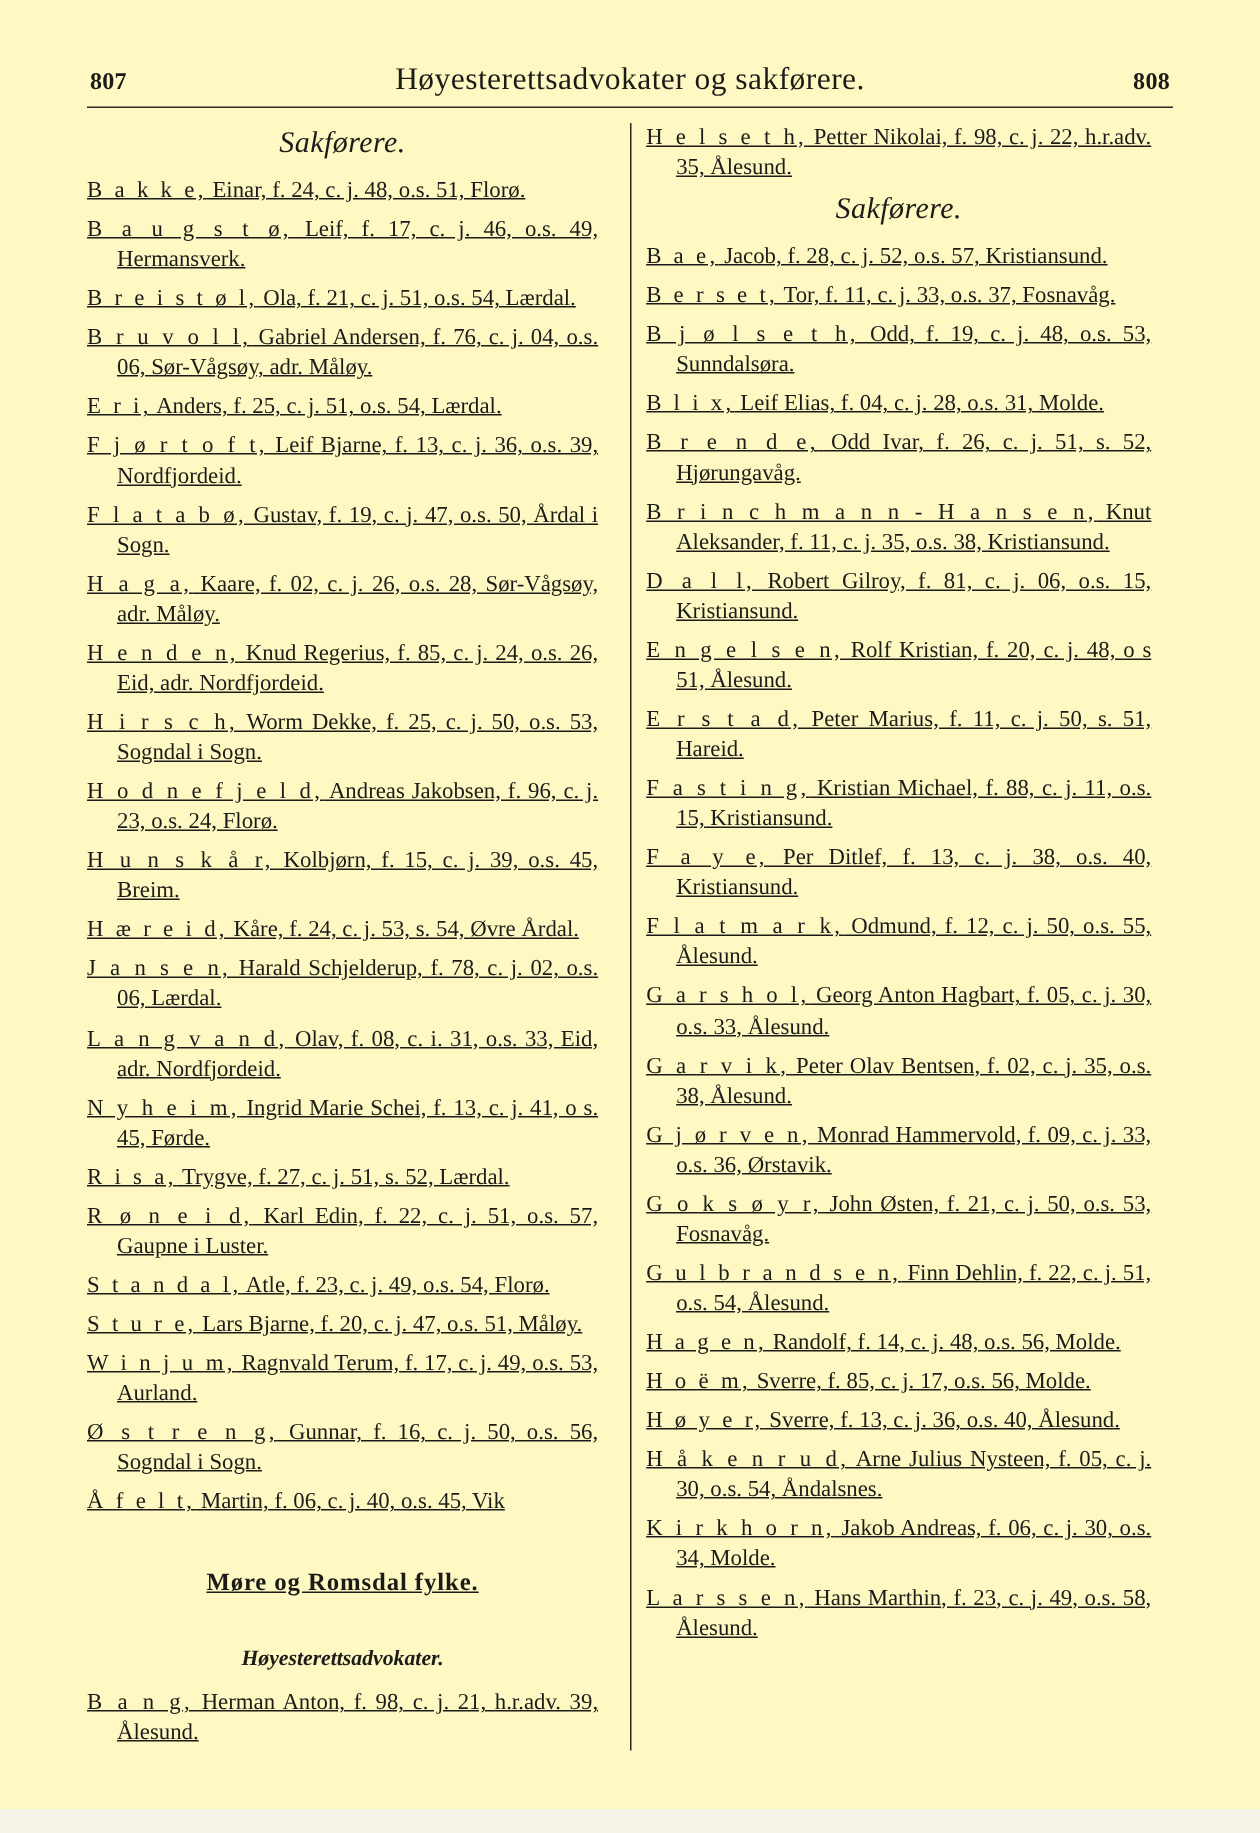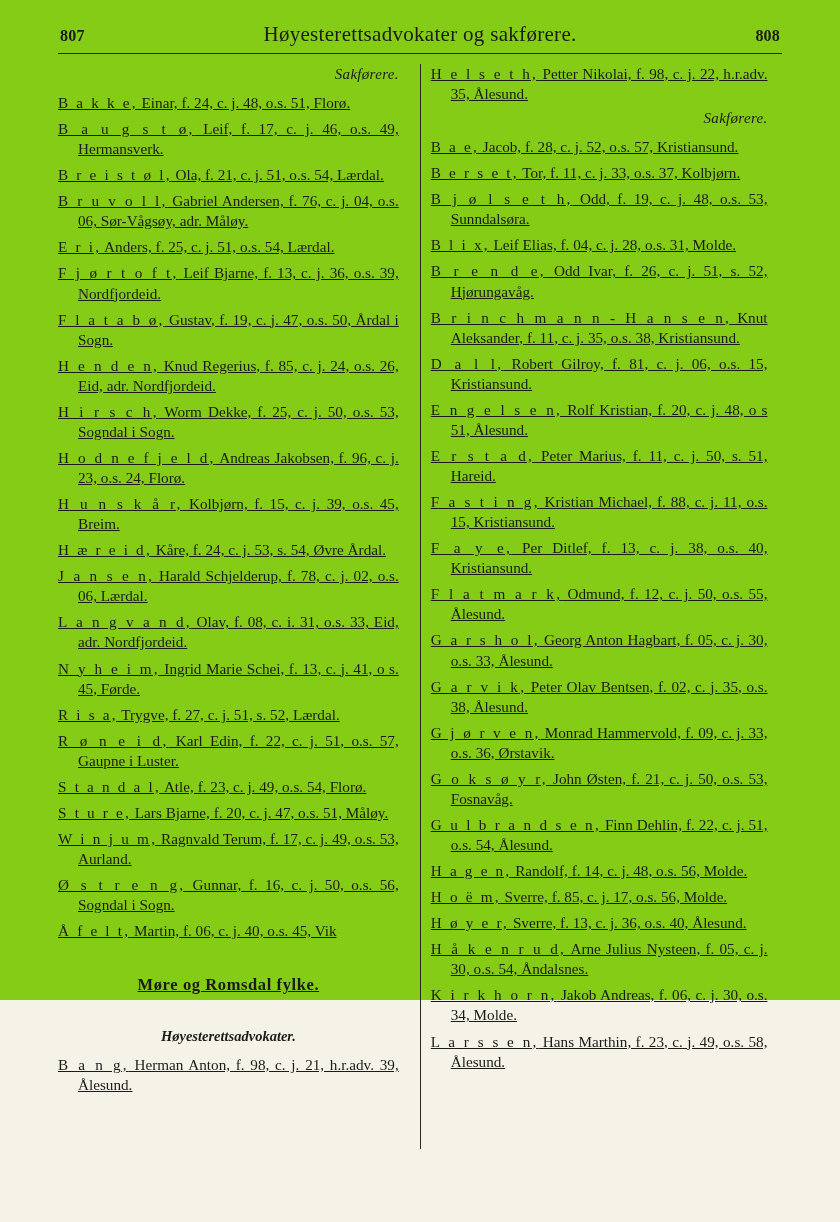--- a/index.html
+++ b/index.html
@@ -9,24 +9,24 @@
   body {
     width: 840px;
     height: 1222px;
     background: #f5f2e8;
     font-family: "Liberation Serif", serif;
     color: #1b1b18;
   }
   .page {
     position: relative;
     width: 840px;
-    height: 1000px;
+    height: 1206px;
     box-sizing: border-box;
-    padding: 22px 58px 20px 58px;
-    background: #84cc16;
+    padding: 40px 58px 20px 58px;
+    background: #fef9c3;
   }
   .header {
     display: flex;
     align-items: baseline;
     justify-content: space-between;
     font-size: 16.5px;
     letter-spacing: 0.2px;
     padding: 0 2px 6px 2px;
   }
   .header .folio {
@@ -58,23 +58,23 @@
   }
   .divider {
     position: absolute;
     left: 50%;
     top: 0;
     bottom: 0;
     width: 0;
     border-left: 1.4px solid #2a2a22;
   }
   .section-head {
-    text-align: right;
+    text-align: center;
     font-style: italic;
-    font-size: 15px;
+    font-size: 20px;
     margin: 2px 0 10px 0;
     letter-spacing: 0.3px;
   }
   .entry {
     font-size: 15.2px;
     line-height: 1.32;
     margin-bottom: 6px;
     text-indent: -20px;
     padding-left: 20px;
     text-align: justify;
@@ -120,20 +120,21 @@
     <div class="col col-left">
       <div class="section-head">Sakførere.</div>
       <div id="left-entries">
           <div class="entry"><span class="nm">B a k k e,</span><span> Einar, f. 24, c. j. 48, o.s. 51, Florø.</span></div>
           <div class="entry"><span class="nm">B a u g s t ø,</span><span> Leif, f. 17, c. j. 46, o.s. 49, Hermansverk.</span></div>
           <div class="entry"><span class="nm">B r e i s t ø l,</span><span> Ola, f. 21, c. j. 51, o.s. 54, Lærdal.</span></div>
           <div class="entry"><span class="nm">B r u v o l l,</span><span> Gabriel Andersen, f. 76, c. j. 04, o.s. 06, Sør-Vågsøy, adr. Måløy.</span></div>
           <div class="entry"><span class="nm">E r i,</span><span> Anders, f. 25, c. j. 51, o.s. 54, Lærdal.</span></div>
           <div class="entry"><span class="nm">F j ø r t o f t,</span><span> Leif Bjarne, f. 13, c. j. 36, o.s. 39, Nordfjordeid.</span></div>
           <div class="entry"><span class="nm">F l a t a b ø,</span><span> Gustav, f. 19, c. j. 47, o.s. 50, Årdal i Sogn.</span></div>
+          <div class="entry"><span class="nm">H a g a,</span><span> Kaare, f. 02, c. j. 26, o.s. 28, Sør-Vågsøy, adr. Måløy.</span></div>
           <div class="entry"><span class="nm">H e n d e n,</span><span> Knud Regerius, f. 85, c. j. 24, o.s. 26, Eid, adr. Nordfjordeid.</span></div>
           <div class="entry"><span class="nm">H i r s c h,</span><span> Worm Dekke, f. 25, c. j. 50, o.s. 53, Sogndal i Sogn.</span></div>
           <div class="entry"><span class="nm">H o d n e f j e l d,</span><span> Andreas Jakobsen, f. 96, c. j. 23, o.s. 24, Florø.</span></div>
           <div class="entry"><span class="nm">H u n s k å r,</span><span> Kolbjørn, f. 15, c. j. 39, o.s. 45, Breim.</span></div>
           <div class="entry"><span class="nm">H æ r e i d,</span><span> Kåre, f. 24, c. j. 53, s. 54, Øvre Årdal.</span></div>
           <div class="entry"><span class="nm">J a n s e n,</span><span> Harald Schjelderup, f. 78, c. j. 02, o.s. 06, Lærdal.</span></div>
           <div class="entry"><span class="nm">L a n g v a n d,</span><span> Olav, f. 08, c. i. 31, o.s. 33, Eid, adr. Nordfjordeid.</span></div>
           <div class="entry"><span class="nm">N y h e i m,</span><span> Ingrid Marie Schei, f. 13, c. j. 41, o s. 45, Førde.</span></div>
           <div class="entry"><span class="nm">R i s a,</span><span> Trygve, f. 27, c. j. 51, s. 52, Lærdal.</span></div>
           <div class="entry"><span class="nm">R ø n e i d,</span><span> Karl Edin, f. 22, c. j. 51, o.s. 57, Gaupne i Luster.</span></div>
@@ -153,21 +154,21 @@
         </div>
     </div>
 
     <div class="col col-right">
       <div id="right-top-entries">
           <div class="entry"><span class="nm">H e l s e t h,</span><span> Petter Nikolai, f. 98, c. j. 22, h.r.adv. 35, Ålesund.</span></div>
         </div>
       <div class="section-head">Sakførere.</div>
       <div id="right-entries">
           <div class="entry"><span class="nm">B a e,</span><span> Jacob, f. 28, c. j. 52, o.s. 57, Kristiansund.</span></div>
-          <div class="entry"><span class="nm">B e r s e t,</span><span> Tor, f. 11, c. j. 33, o.s. 37, Kolbjørn.</span></div>
+          <div class="entry"><span class="nm">B e r s e t,</span><span> Tor, f. 11, c. j. 33, o.s. 37, Fosnavåg.</span></div>
           <div class="entry"><span class="nm">B j ø l s e t h,</span><span> Odd, f. 19, c. j. 48, o.s. 53, Sunndalsøra.</span></div>
           <div class="entry"><span class="nm">B l i x,</span><span> Leif Elias, f. 04, c. j. 28, o.s. 31, Molde.</span></div>
           <div class="entry"><span class="nm">B r e n d e,</span><span> Odd Ivar, f. 26, c. j. 51, s. 52, Hjørungavåg.</span></div>
           <div class="entry"><span class="nm">B r i n c h m a n n - H a n s e n,</span><span> Knut Aleksander, f. 11, c. j. 35, o.s. 38, Kristiansund.</span></div>
           <div class="entry"><span class="nm">D a l l,</span><span> Robert Gilroy, f. 81, c. j. 06, o.s. 15, Kristiansund.</span></div>
           <div class="entry"><span class="nm">E n g e l s e n,</span><span> Rolf Kristian, f. 20, c. j. 48, o s 51, Ålesund.</span></div>
           <div class="entry"><span class="nm">E r s t a d,</span><span> Peter Marius, f. 11, c. j. 50, s. 51, Hareid.</span></div>
           <div class="entry"><span class="nm">F a s t i n g,</span><span> Kristian Michael, f. 88, c. j. 11, o.s. 15, Kristiansund.</span></div>
           <div class="entry"><span class="nm">F a y e,</span><span> Per Ditlef, f. 13, c. j. 38, o.s. 40, Kristiansund.</span></div>
           <div class="entry"><span class="nm">F l a t m a r k,</span><span> Odmund, f. 12, c. j. 50, o.s. 55, Ålesund.</span></div>

